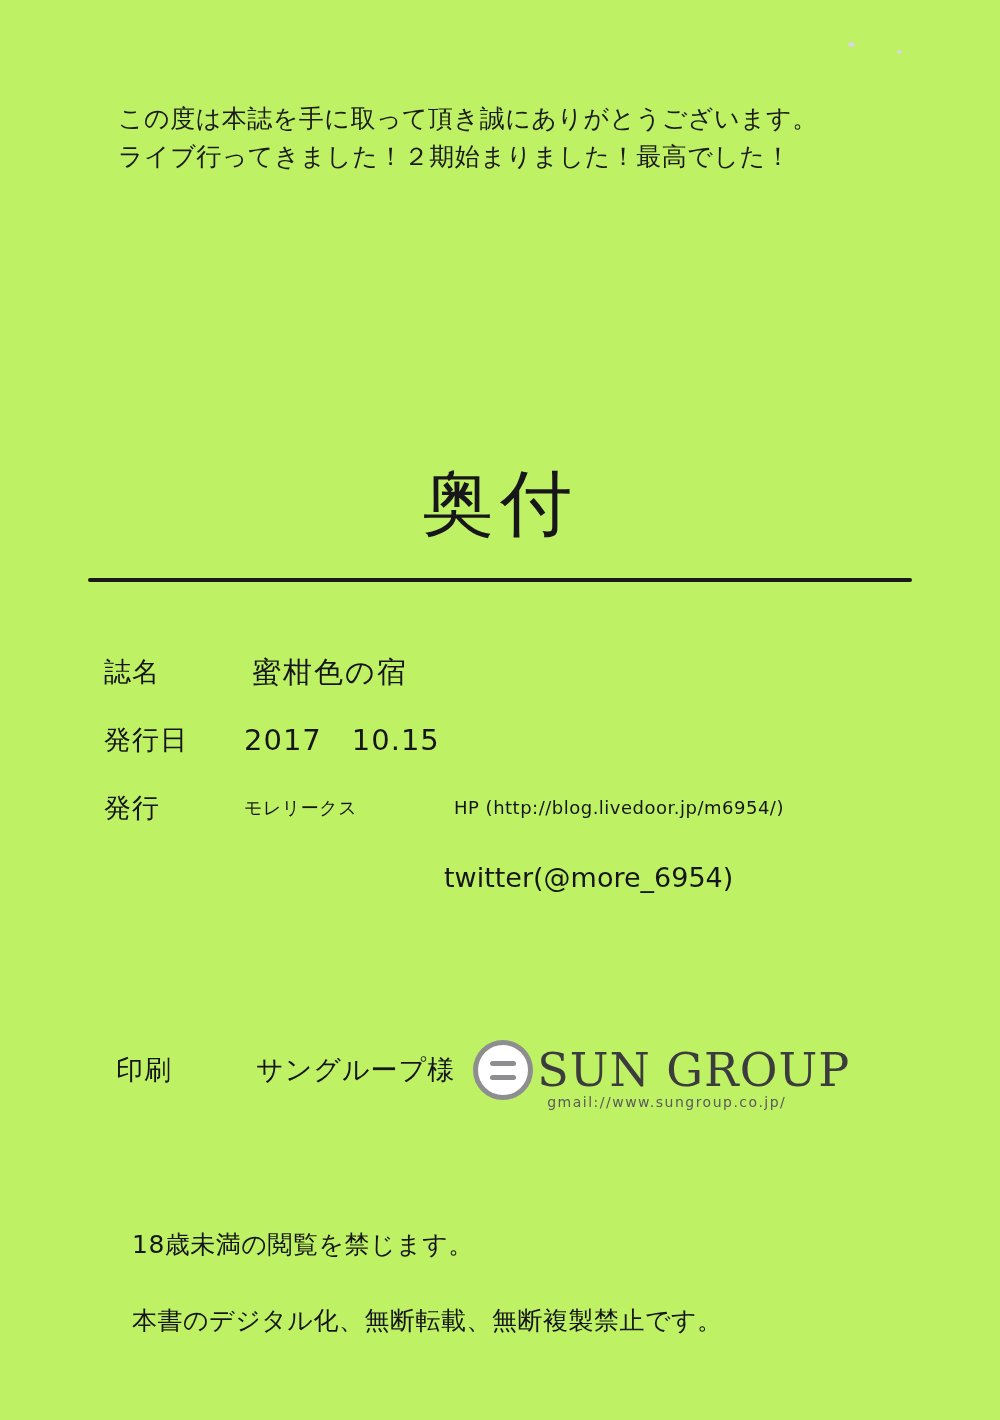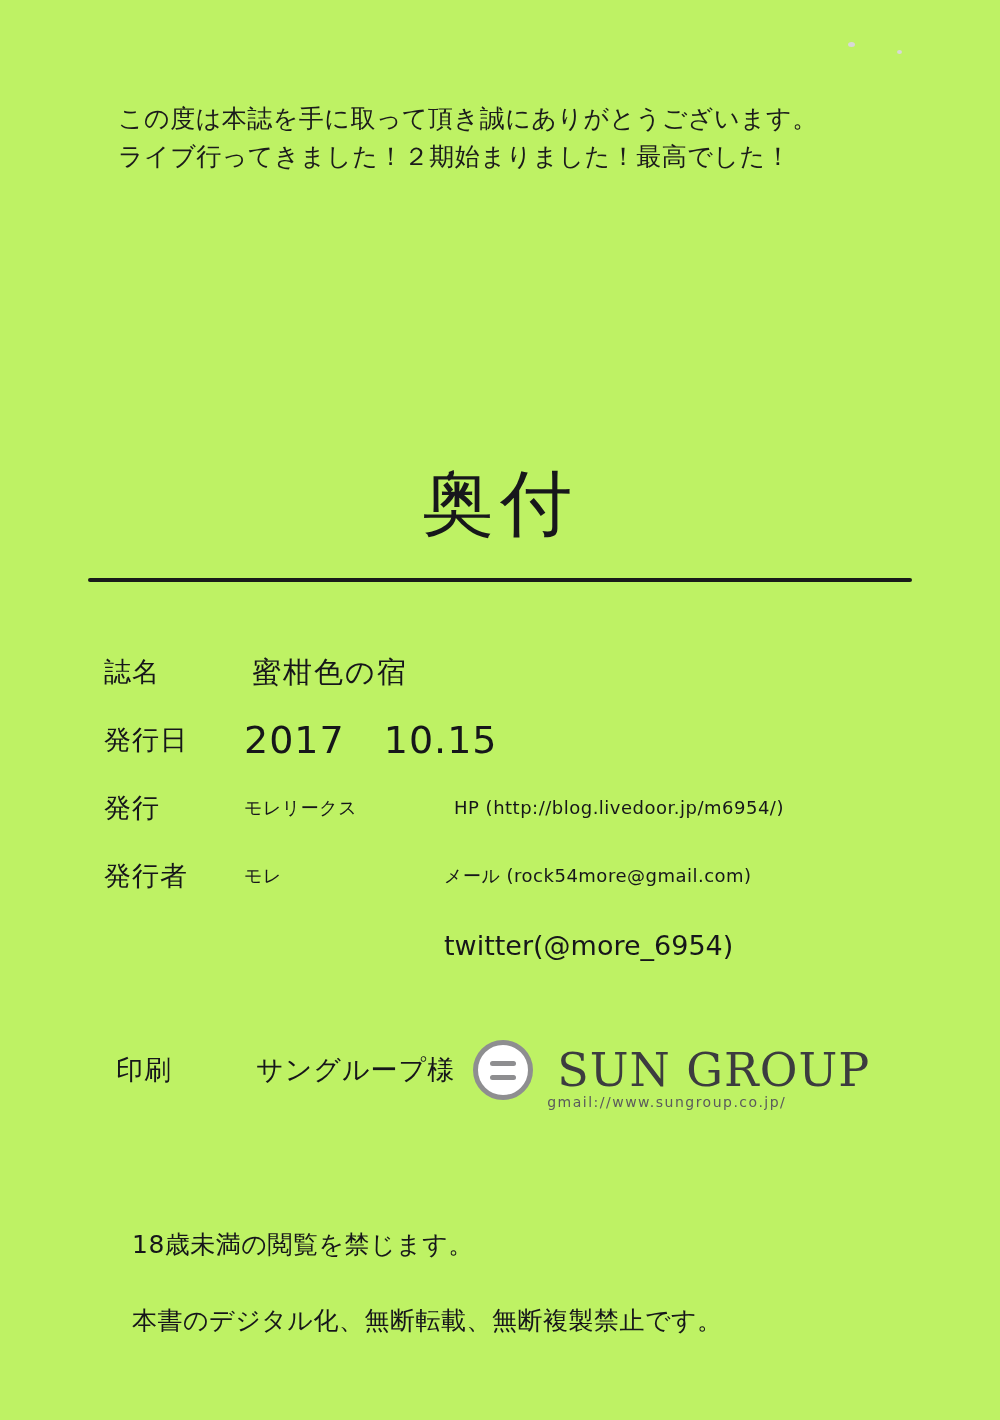--- a/index.html
+++ b/index.html
@@ -90,21 +90,21 @@
     font-family: "DejaVu Sans", sans-serif;
     letter-spacing: 0.5px;
     white-space: nowrap;
   }
   .row.title-row .value {
     font-size: 29px;
     letter-spacing: 2px;
     margin-left: 8px;
   }
   .row.date-row .value {
-    font-size: 38px;
+    font-size: 29px;
     letter-spacing: 1px;
   }
   .publisher-name {
     display: inline-block;
     min-width: 210px;
   }
   .author-name {
     display: inline-block;
     min-width: 200px;
   }
@@ -138,21 +138,21 @@
     font-size: 27px;
     color: #16161a;
     font-family: "DejaVu Sans", sans-serif;
     letter-spacing: 1px;
     margin-right: 18px;
     white-space: nowrap;
   }
   .logo {
     display: flex;
     align-items: center;
-    gap: 24px;
+    gap: 4px;
     position: relative;
     justify-content: flex-end;
   }
   .logo-mark {
     width: 60px;
     height: 60px;
     border-radius: 50%;
     border: 5px solid #8e8e90;
     position: relative;
     box-sizing: border-box;
@@ -239,26 +239,20 @@
       <div class="value">2017　10.15</div>
     </div>
 
     <div class="row">
       <div class="label">発行</div>
       <div class="value">
         <span class="publisher-name">モレリークス</span><span>HP (http://blog.livedoor.jp/m6954/)</span>
       </div>
     </div>
 
-    <div class="row">
-      <div class="label">発行者</div>
-      <div class="value">
-        <span class="author-name">モレ</span><span>メール (rock54more@gmail.com)</span>
-      </div>
-    </div>
 
     <div class="sub-line">twitter(@more_6954)</div>
 
   </div>
 
   <div class="print-row">
     <div class="label">印刷</div>
     <div class="printer">サングループ様</div>
     <div class="logo">
       <div class="logo-mark"></div>

